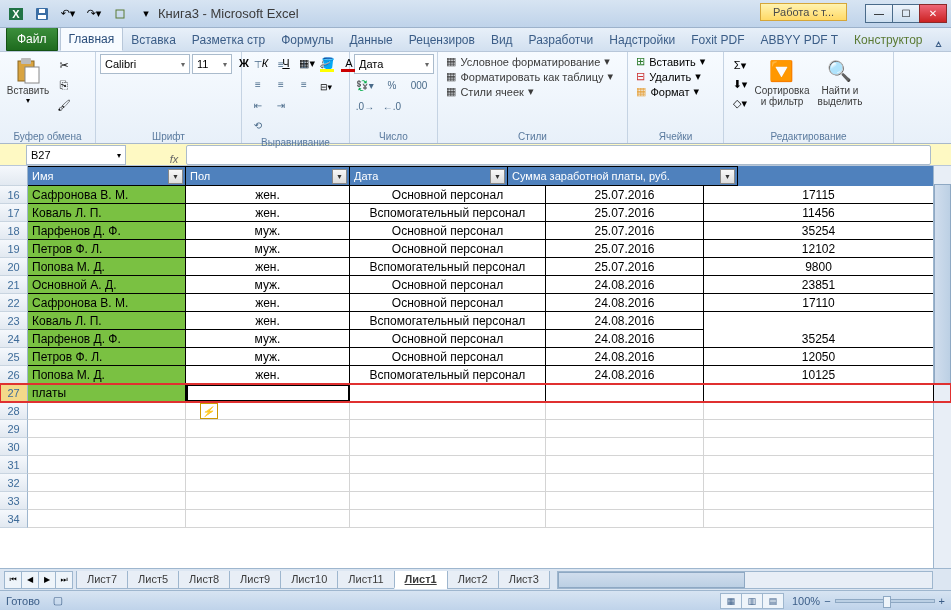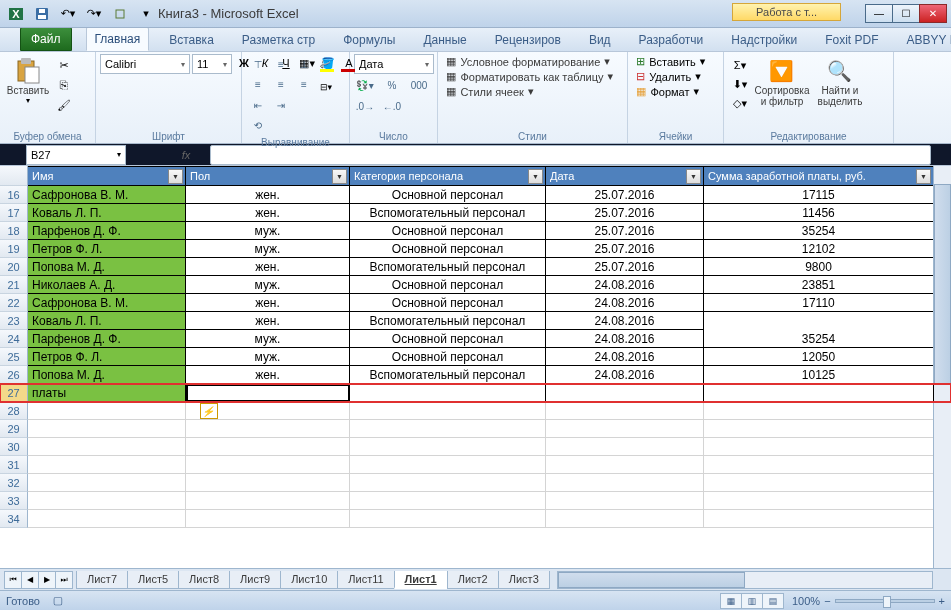--- a/index.html
+++ b/index.html
@@ -6,24 +6,24 @@
 body { background: #dce6f2; width: 951px; height: 610px; overflow: hidden; position: relative; }
 
 
 .titlebar { height: 28px; background: linear-gradient(#d7e4f2,#bfd3ea); display: flex; align-items: center; border-bottom: 1px solid #9db2cb; }
 .qat { display: flex; align-items: center; padding-left: 4px; gap: 2px; }
 .qat-btn { width: 24px; height: 22px; display: flex; align-items: center; justify-content: center; border-radius: 2px; }
 .spacer { flex: 1; text-align: left; font-size: 13px; color: #3b3b3b; }
 .winbtns { display: flex; margin-right: 4px; }
 .winbtn { width: 28px; height: 19px; border: 1px solid #4a6b8a; background: linear-gradient(#eef4fb,#cddff0); margin-left: -1px; display:flex;align-items:center;justify-content:center; font-family: Arial; font-size: 10px; }
 .winbtn.close { background: linear-gradient(#e67,#c22); color:#fff; border-color:#8a2a2a;}
-.tabextra { position:absolute; right:110px; top:3px; background: linear-gradient(#fff3b0,#ffd966); border:1px solid #d5a63a; padding:2px 23px; font-size:11px; color:#4a4a4a;}
-
-
-.tabsrow { height: 24px; background: linear-gradient(#e8f0f9,#d2e0f0); display: flex; align-items: flex-end; padding-left: 20px; border-bottom: 1px solid #b8c7d9; overflow:hidden;gap:12px;}
+.tabextra { position:absolute; right:104px; top:3px; background: linear-gradient(#fff3b0,#ffd966); border:1px solid #d5a63a; padding:2px 12px; font-size:11px; color:#4a4a4a;}
+
+
+.tabsrow { height: 24px; background: linear-gradient(#e8f0f9,#d2e0f0); display: flex; align-items: flex-end; padding-left: 6px; border-bottom: 1px solid #b8c7d9; overflow:hidden;}
 .file-tab { background: linear-gradient(#3c8f3c,#1e6b1e); color: #fff; padding: 4px 10px; border-radius: 2px 2px 0 0; font-size: 12px; margin-right: 2px; border: 1px solid #145214;}
 .rtab { padding: 4px 8px; font-size: 12px; color: #3b5d87; cursor: pointer; white-space: nowrap; }
 .rtab.active { background: #f7fbff; border: 1px solid #b8c7d9; border-bottom-color: #f7fbff; border-radius: 2px 2px 0 0; color: #2a4d7a; }
 .rtab.designer { color:#5a7a34;}
 .helpicons { margin-left:auto; display:flex; align-items:center; gap:4px; padding-right:8px;}
 .helpicons span { width:16px;height:16px; display:flex; align-items:center;justify-content:center; color:#3b5d87;font-weight:bold;}
 
 
 .ribbon { height: 92px; background: linear-gradient(#f7fbff,#e8f0f9); border-bottom: 1px solid #a8b8cb; display: flex; }
 .rgroup { border-right: 1px solid #c5d3e3; padding: 2px 4px 0 4px; display: flex; flex-direction: column; }
@@ -40,21 +40,21 @@
 .alignbox { display:grid; grid-template-columns:repeat(3,22px); grid-template-rows:repeat(2,19px); gap:1px; padding:1px;}
 .alignbox div, .indentbox div, .numbox div { width:22px;height:18px; display:flex;align-items:center;justify-content:center; font-size:10px; color:#4a6b8a;}
 .indentbox { display:grid; grid-template-columns:repeat(2,22px); grid-template-rows:repeat(2,19px); gap:1px; padding:1px;}
 .numbox { display:grid; grid-template-columns:repeat(3,26px); grid-template-rows:19px; gap:1px;}
 .wrapbtn, .mergebtn { height:19px; display:flex;align-items:center; gap:3px; font-size:9px; padding:0 2px; width:50px;}
 .styleitem { display:flex; align-items:center; gap:4px; padding:1px 4px; font-size:11px; color:#3b3b3b;}
 .cellbtn { display:flex;align-items:center; gap:4px; padding:1px 4px; font-size:11px;}
 .edcol { display:flex;flex-direction:column; gap:1px; padding:2px;}
 
 
-.fxbar { height: 22px; background: #0f172a; display: flex; align-items: center; border-bottom: 1px solid #b8c7d9; gap: 12px; }
+.fxbar { height: 22px; background: #fef9c3; display: flex; align-items: flex-end; border-bottom: 1px solid #b8c7d9; }
 .namebox { width: 100px; height: 20px; border:1px solid #abc; background:#fff; margin-left:26px; display:flex;align-items:center; padding:0 4px;}
 .namebox .dd { margin-left:auto; font-size:8px;}
 .fxlabel { width:24px; text-align:center; font-style:italic; color:#666;}
 .fxinput { flex:1; height:20px; border:1px solid #abc; border-radius: 2px; background:#fff; margin-right:20px;}
 
 
 .gridwrap { position: absolute; top: 166px; bottom: 42px; left:0; right:0; background:#fff; overflow:hidden;}
 .tblheader { height:20px; display:flex; background:#4f81bd;}
 .tblheader .rh { width:28px; background: linear-gradient(#f5f8fc,#e2e9f1); border-right:1px solid #9eb6ce; border-bottom:1px solid #c8d4e0;}
 .thcell { border:1px solid #000; border-left:none; background:#4f81bd; color:#fff; display:flex;align-items:center; padding:0 4px; font-size:12px; position:relative;}
@@ -305,24 +305,20 @@
   <div class="tblheader">
     <div class="rh"></div>
     <div class="thcell w-a">
         <span>Имя</span>
         <span class="filter">▼</span>
       </div>
     <div class="thcell w-b">
         <span>Пол</span>
         <span class="filter">▼</span>
       </div>
-    <div class="thcell w-c">
-        <span>Категория персонала</span>
-        <span class="filter">▼</span>
-      </div>
     <div class="thcell w-d">
         <span>Дата</span>
         <span class="filter">▼</span>
       </div>
     <div class="thcell w-e">
         <span>Сумма заработной платы, руб.</span>
         <span class="filter">▼</span>
       </div>
   </div>
   <div id="datarows">
@@ -361,21 +357,21 @@
       <div class="datarow">
         <div class="rh">20</div>
   <div class="dcell name w-a">Попова М. Д.</div>
   <div class="dcell c w-b">жен.</div>
   <div class="dcell c w-c">Вспомогательный персонал</div>
   <div class="dcell c w-d">25.07.2016</div>
   <div class="dcell c w-e">9800</div>
       </div>
       <div class="datarow">
         <div class="rh">21</div>
-  <div class="dcell name w-a">Николаев А. Д.</div>
+  <div class="dcell name w-a">Основной А. Д.</div>
   <div class="dcell c w-b">муж.</div>
   <div class="dcell c w-c">Основной персонал</div>
   <div class="dcell c w-d">24.08.2016</div>
   <div class="dcell c w-e">23851</div>
       </div>
       <div class="datarow">
         <div class="rh">22</div>
   <div class="dcell name w-a">Сафронова В. М.</div>
   <div class="dcell c w-b">жен.</div>
   <div class="dcell c w-c">Основной персонал</div>

